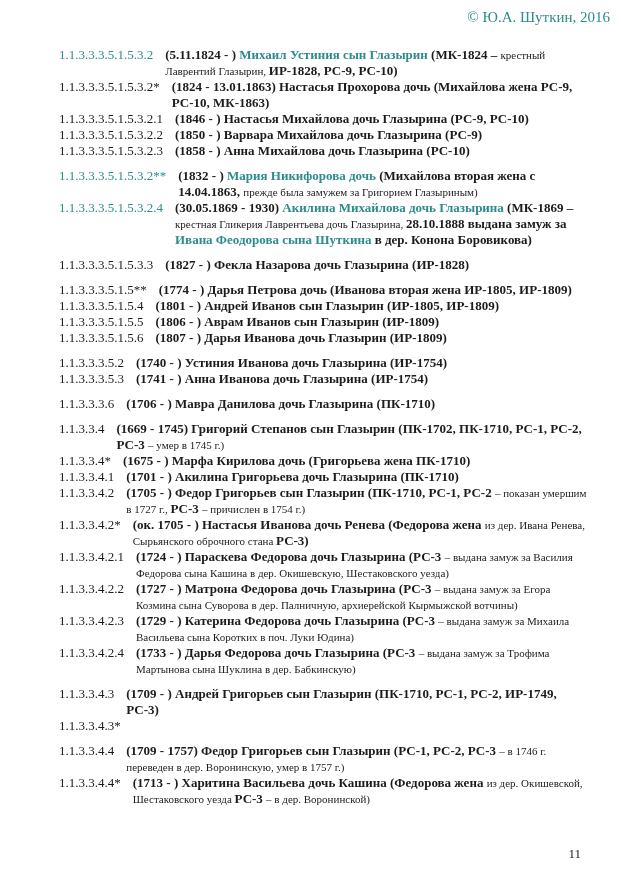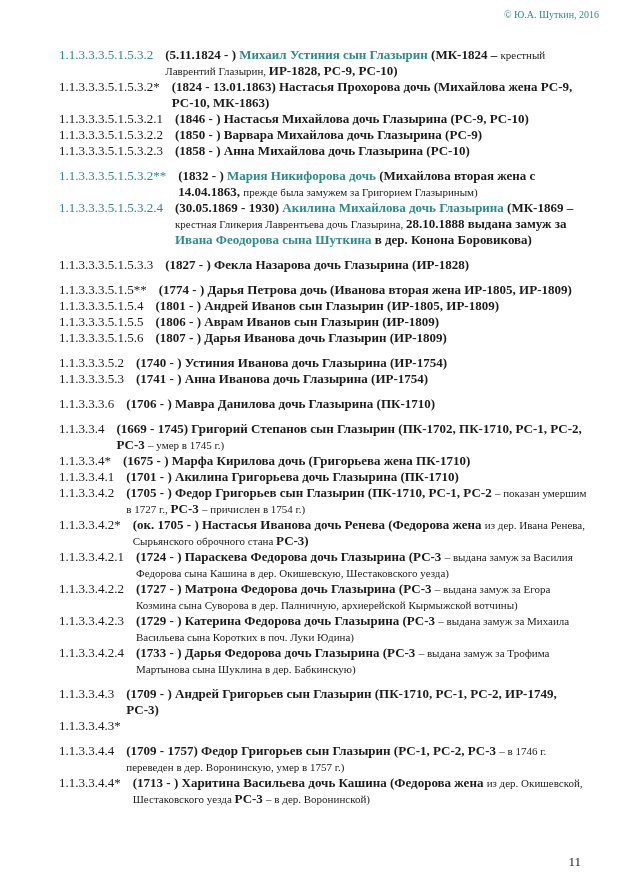--- a/index.html
+++ b/index.html
@@ -12,22 +12,22 @@
     width: 621px;
     height: 879px;
     background: #ffffff;
     font-family: "Liberation Serif", serif;
     color: #1c1c1c;
     overflow: hidden;
   }
   .copyright {
     position: absolute;
     top: 9px;
-    right: 22px;
-    font-size: 10px;
+    right: 11px;
+    font-size: 15px;
     color: var(--accent, #2e8b8b);
   }
   .content {
     position: absolute;
     top: 47px;
     left: 59px;
     right: 34px;
   }
   .group {
     margin-bottom: 9px;
@@ -49,21 +49,21 @@
   .etext {
     display: table-cell;
     vertical-align: top;
   }
   .s-r  { font-weight: bold; }
   .s-b  { font-weight: bold; }
   .s-tb { font-weight: bold; color: var(--accent, #2e8b8b); }
   .s-sm { font-size: 11px; }
   .pagenum {
     position: absolute;
-    bottom: 9px;
+    bottom: 17px;
     right: 40px;
     font-size: 13px;
     color: #1c1c1c;
   }
 </style>
 </head>
 <body>
 
 <div class="page">
   <div class="copyright">© Ю.А. Шуткин, 2016</div>

